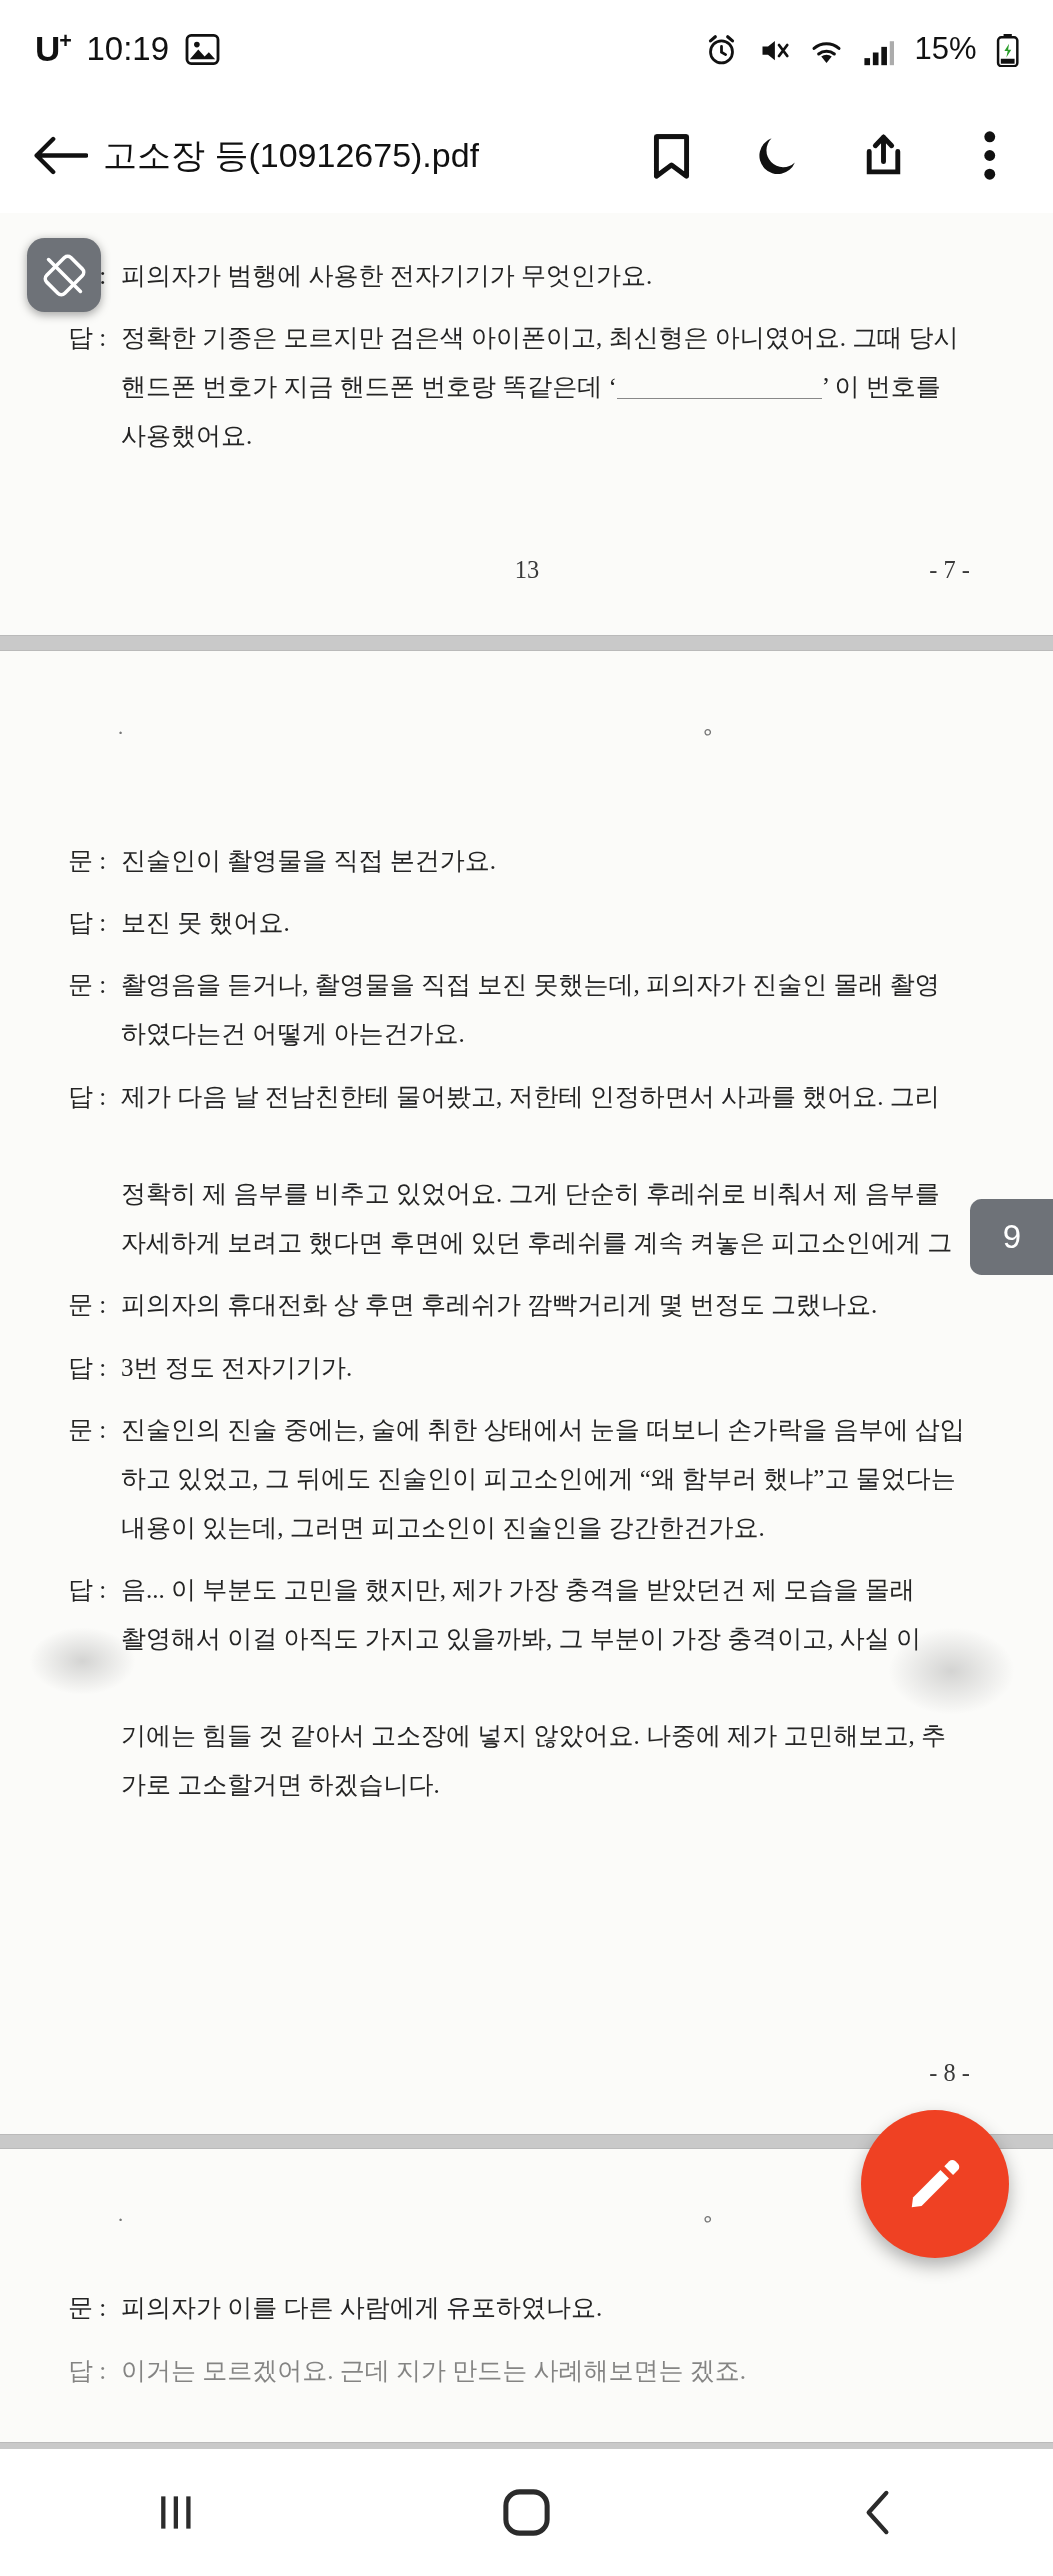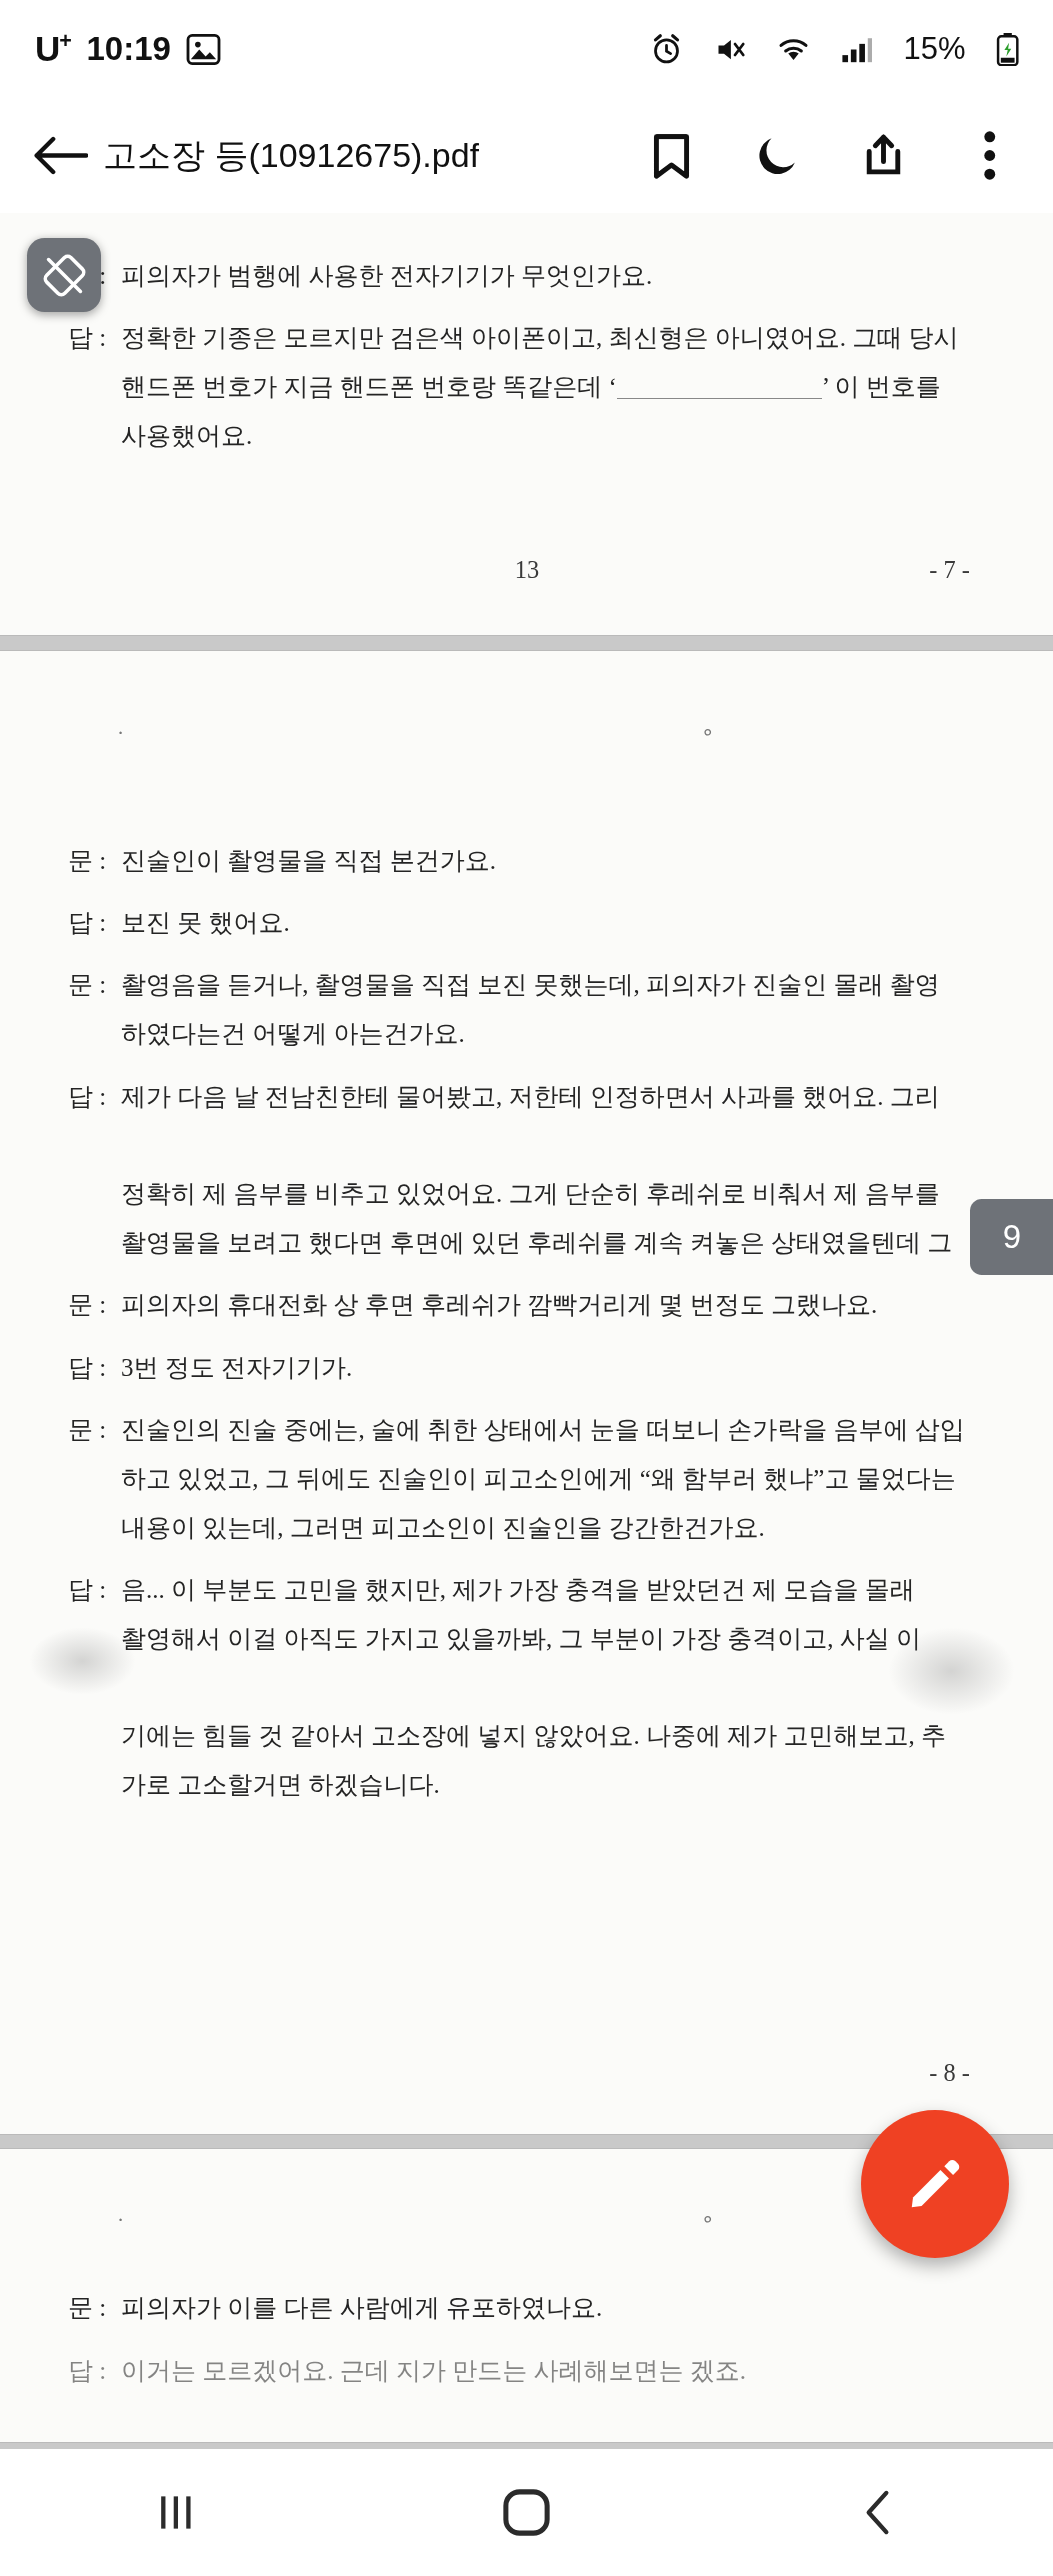--- a/index.html
+++ b/index.html
@@ -24,22 +24,22 @@
     display: flex;
     align-items: center;
     justify-content: space-between;
     padding: 0 35px;
     background: #ffffff;
     color: #111;
   }
   .status-left { display: flex; align-items: center; gap: 15.6px; }
   .carrier { font-size: 35px; font-weight: 700; letter-spacing: -1px; }
   .carrier sup { font-size: 21.5px; vertical-align: super; }
-  .clock { font-size: 33px; font-weight: 700; }
-  .status-right { display: flex; align-items: center; gap: 30px; }
+  .clock { font-size: 33px; font-weight: 400; }
+  .status-right { display: flex; align-items: flex-end; gap: 19px; }
   .batt-text { font-size: 31px; font-weight: 500; margin-left: 2px; }
   .sicon { display: inline-flex; align-items: center; justify-content: center; }
 
   
   .appbar {
     height: 115px;
     display: flex;
     align-items: center;
     padding: 0 29px 0 33px;
     gap: 0;
@@ -315,21 +315,21 @@
           <span>하였다는건 어떻게 아는건가요.</span>
         </span>
       </div>
 
       <div class="qa">
         <span class="mark">답 :</span>
         <span class="body">
           <span>제가 다음 날 전남친한테 물어봤고, 저한테 인정하면서 사과를 했어요. 그리</span><br>
           <br>
           <span>정확히 제 음부를 비추고 있었어요. 그게 단순히 후레쉬로 비춰서 제 음부를</span><br>
-          <span>촬영물을 보려고 했다면 후면에 있던 후레쉬를 계속 켜놓은 상태였을텐데 그</span><br>
+          <span>자세하게 보려고 했다면 후면에 있던 후레쉬를 계속 켜놓은 피고소인에게 그</span><br>
         </span>
       </div>
 
       <div class="qa">
         <span class="mark">문 :</span>
         <span class="body">피의자의 휴대전화 상 후면 후레쉬가 깜빡거리게 몇 번정도 그랬나요.</span>
       </div>
 
       <div class="qa">
         <span class="mark">답 :</span>

